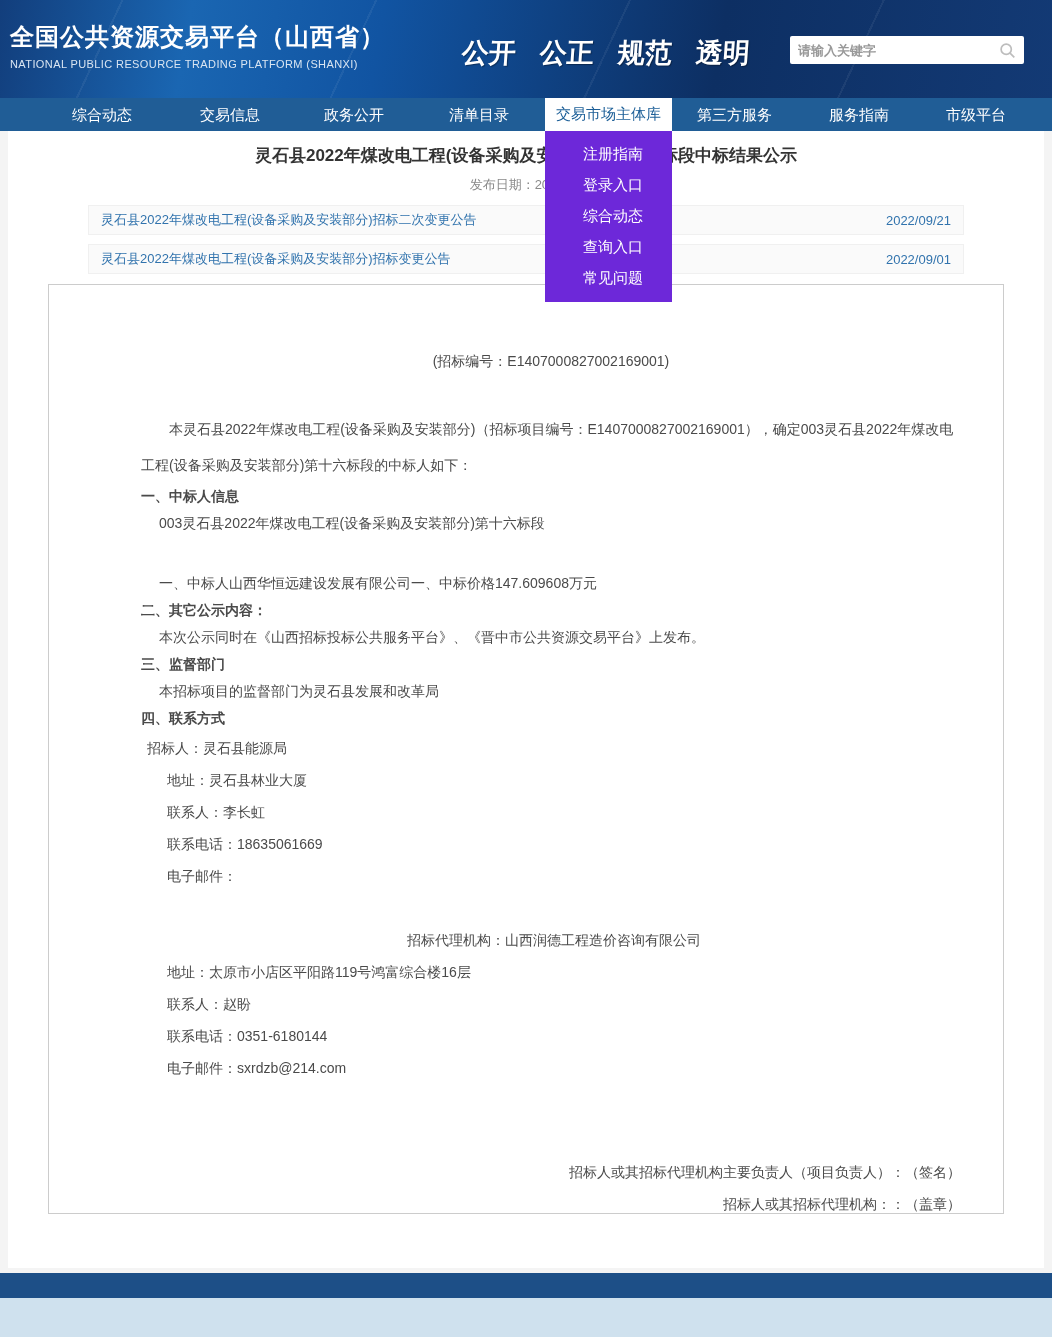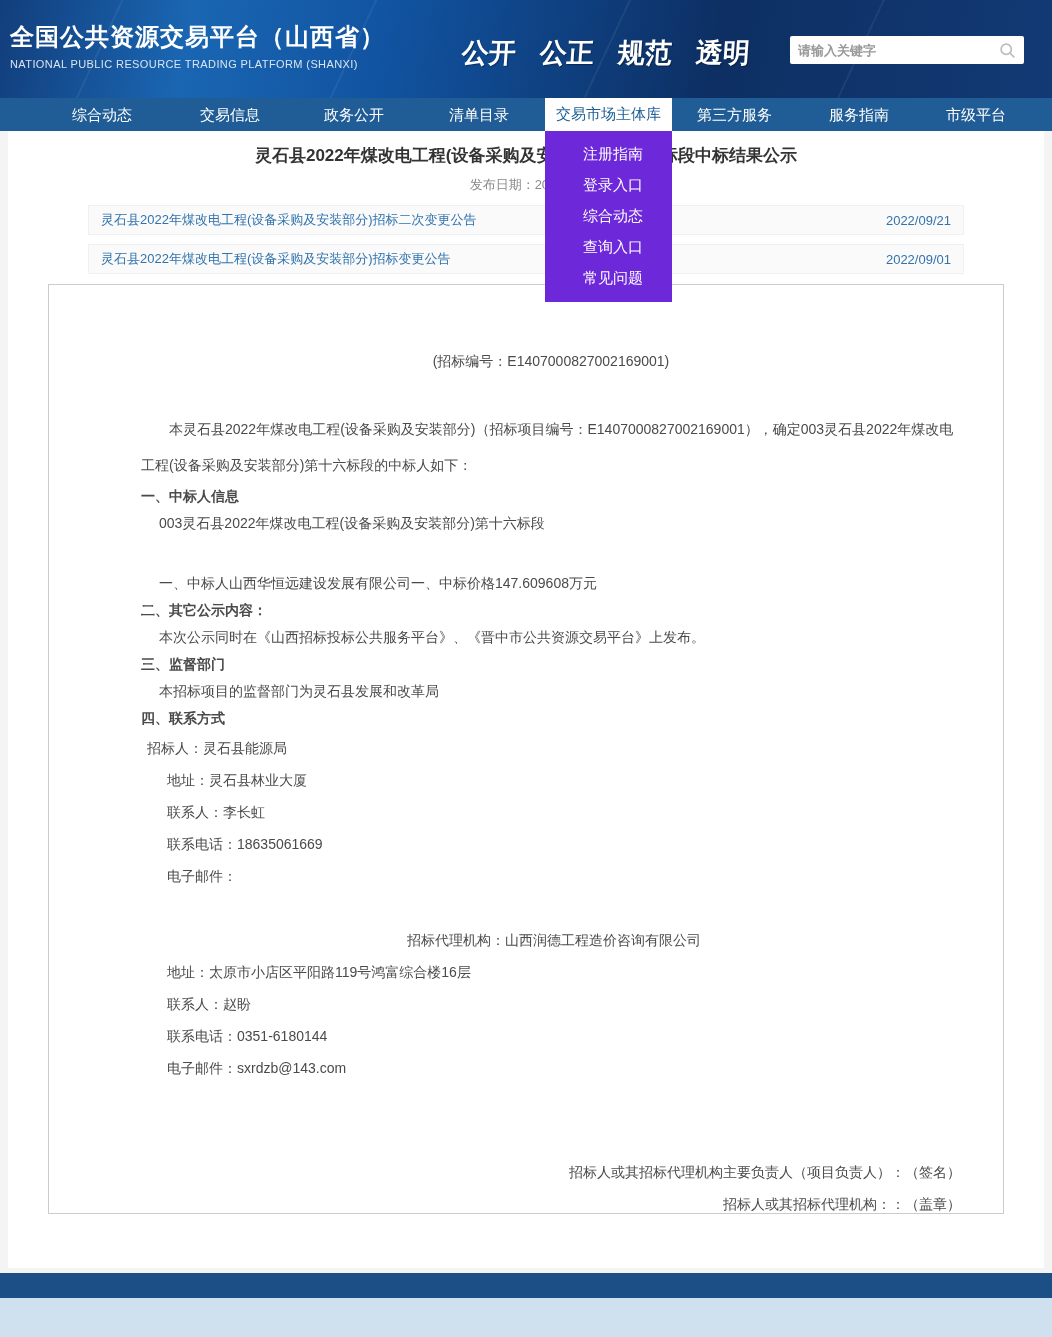--- a/index.html
+++ b/index.html
@@ -142,21 +142,21 @@
       <div class="doc-c">招标人：灵石县能源局</div>
       <div class="doc-s">地址：灵石县林业大厦</div>
       <div class="doc-s">联系人：李长虹</div>
       <div class="doc-s">联系电话：18635061669</div>
       <div class="doc-s">电子邮件：</div>
 
       <div class="doc-c block-gap">招标代理机构：山西润德工程造价咨询有限公司</div>
       <div class="doc-s">地址：太原市小店区平阳路119号鸿富综合楼16层</div>
       <div class="doc-s">联系人：赵盼</div>
       <div class="doc-s">联系电话：0351-6180144</div>
-      <div class="doc-s">电子邮件：sxrdzb@143.com</div>
+      <div class="doc-s">电子邮件：sxrdzb@214.com</div>
 
       <div class="sig-wrap">
         <div class="sig">招标人或其招标代理机构主要负责人（项目负责人）：（签名）</div>
         <div class="sig">招标人或其招标代理机构：：（盖章）</div>
       </div>
     </div>
   </div>
 
   <div class="dropdown">
     <div class="dd-item">注册指南</div>

